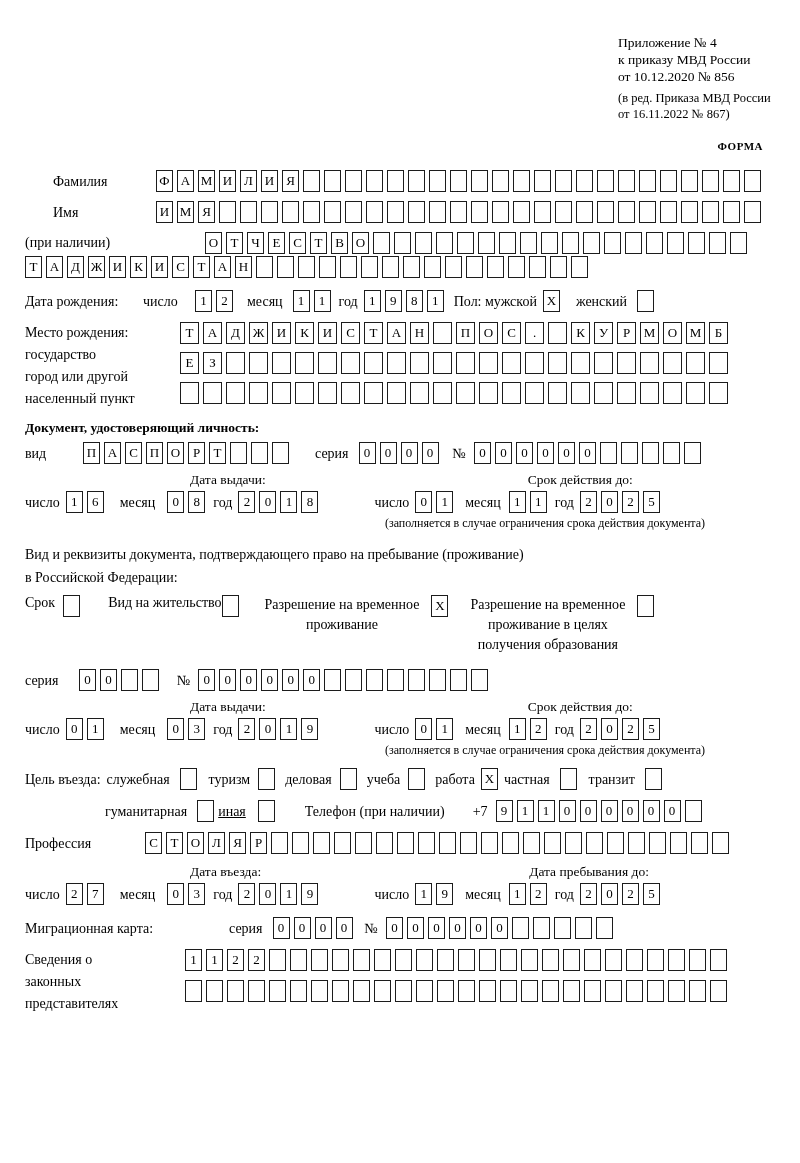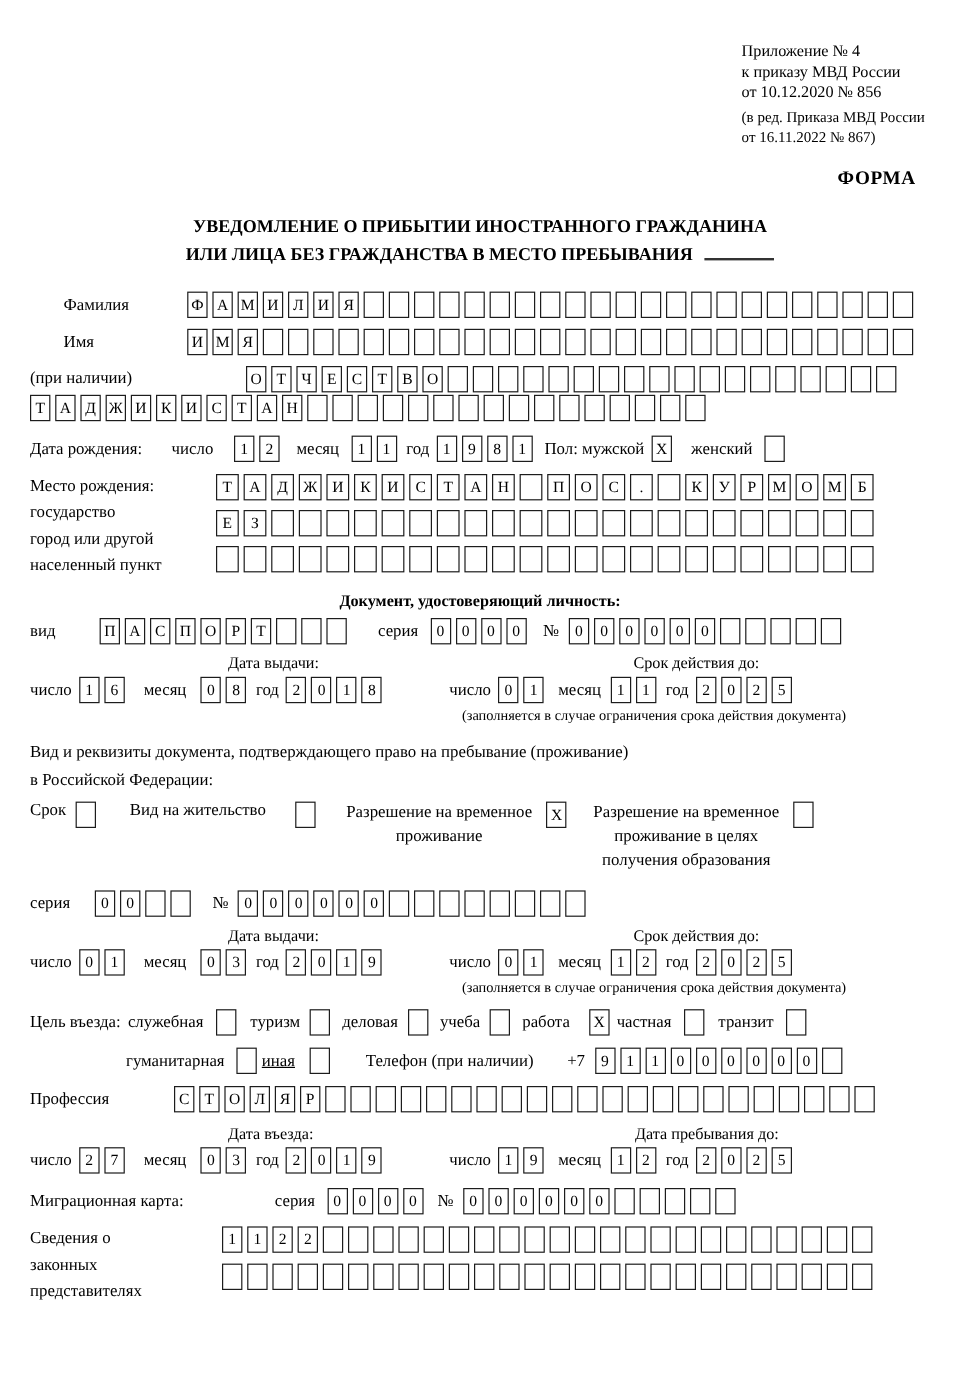--- a/index.html
+++ b/index.html
@@ -4,21 +4,21 @@
 <style>
   html,body{margin:0;padding:0;background:#ffffff;}
   .page{
     width:800px;height:1163px;box-sizing:border-box;
     padding:34px 25px 0 25px;
     font-family:"Liberation Serif","DejaVu Serif",serif;
     color:#000;background:#fff;overflow:hidden;font-size:14px;
   }
   .appendix{margin-left:593px;font-size:13.5px;line-height:17px;}
   .edition{margin-left:593px;font-size:12.5px;line-height:16px;margin-top:5px;}
-  .form-label{text-align:right;font-weight:bold;font-size:16px;margin-top:18px;padding-right:12px;letter-spacing:.5px;}
+  .form-label{text-align:right;font-weight:bold;font-size:11px;margin-top:18px;padding-right:12px;letter-spacing:.5px;}
   .title{text-align:center;font-weight:bold;font-size:15px;line-height:23px;margin-top:20px;}
   .title-underline{display:inline-block;width:58px;border-bottom:2px solid #333;height:14px;margin-left:10px;}
   .section-heading{font-weight:bold;font-size:14px;margin-top:24px;letter-spacing:.3px;}
   .row{display:flex;align-items:center;margin-top:9px;}
   .row-top{display:flex;align-items:flex-start;margin-top:9px;}
   .lbl{flex:none;line-height:21px;}
   .lblcol{flex:none;line-height:22px;}
   .cells{display:inline-flex;gap:4px;flex:none;}
   .cell{
     flex:none;width:15px;height:20px;border:1.5px solid #1c1c1c;
@@ -26,21 +26,21 @@
     font-size:13px;line-height:20px;background:#fff;
   }
   .cells-wide .cell{width:17px;}
   .stack{display:flex;flex-direction:column;gap:8px;}
   .lw103{width:103px;margin-left:28px;}
   .lw150{width:150px;}
   .lw155{width:155px;}
   .lw160{width:160px;}
   .lw120{width:120px;}
   .lw200{width:204px;}
-  .doc-heading{text-align:center;font-weight:bold;font-size:13.5px;margin-top:10px;}
+  .doc-heading{font-weight:bold;font-size:13.5px;margin-top:10px;}
   .two-col-head{display:flex;margin-top:8px;font-size:13.5px;}
   .note{margin-left:auto;width:460px;text-align:center;font-size:12px;margin-top:3px;}
   .opt{display:flex;align-items:flex-start;gap:8px;}
   .opt-lines{text-align:center;line-height:20px;}
   .intro{margin-top:12px;line-height:23px;}
 </style>
 </head>
 <body>
 
 <div class="page">
@@ -50,24 +50,20 @@
     <div>к приказу МВД России</div>
     <div>от 10.12.2020 № 856</div>
   </div>
   <div class="edition">
     <div>(в ред. Приказа МВД России</div>
     <div>от 16.11.2022 № 867)</div>
   </div>
 
   <div class="form-label">ФОРМА</div>
 
-  <div class="title">
-    <div>УВЕДОМЛЕНИЕ О ПРИБЫТИИ ИНОСТРАННОГО ГРАЖДАНИНА</div>
-    <div><span>ИЛИ ЛИЦА БЕЗ ГРАЖДАНСТВА В МЕСТО ПРЕБЫВАНИЯ</span><span class="title-underline"></span></div>
-  </div>
 
 
   <div class="row" style="margin-top:18px;">
     <span class="lbl lw103">Фамилия</span>
     <span class="cells">
         <span class="cell">Ф</span>
         <span class="cell">А</span>
         <span class="cell">М</span>
         <span class="cell">И</span>
         <span class="cell">Л</span>
@@ -399,21 +395,21 @@
   <div class="intro">
     <div>Вид и реквизиты документа, подтверждающего право на пребывание (проживание)</div>
     <div>в Российской Федерации:</div>
   </div>
 
   <div class="row-top" style="margin-top:6px;">
     <span class="opt">
       <span>Срок</span>
       <span class="cell"></span>
     </span>
-    <span class="opt" style="margin-left:28px;gap:24px;">
+    <span class="opt" style="margin-left:28px;gap:0;">
       <span>Вид на жительство</span>
       <span class="cell"></span>
     </span>
     <span class="opt" style="margin-left:26px;gap:12px;">
       <span class="opt-lines">
         <div>Разрешение на временное</div>
         <div>проживание</div>
       </span>
       <span class="cell">X</span>
     </span>
@@ -501,21 +497,21 @@
   <div class="row" style="margin-top:10px;">
     <span class="lbl">Цель въезда:</span>
     <span class="lbl" style="margin-left:6px;margin-right:10px;">служебная</span>
     <span class="cell"></span>
     <span class="lbl" style="margin-left:12px;margin-right:8px;">туризм</span>
     <span class="cell"></span>
     <span class="lbl" style="margin-left:10px;margin-right:8px;">деловая</span>
     <span class="cell"></span>
     <span class="lbl" style="margin-left:10px;margin-right:8px;">учеба</span>
     <span class="cell"></span>
-    <span class="lbl" style="margin-left:10px;margin-right:16px;">работа</span>
+    <span class="lbl" style="margin-left:10px;margin-right:6px;">работа</span>
     <span class="cell">X</span>
     <span class="lbl" style="margin-left:6px;margin-right:10px;">частная</span>
     <span class="cell"></span>
     <span class="lbl" style="margin-left:12px;margin-right:10px;">транзит</span>
     <span class="cell"></span>
   </div>
 
   <div class="row" style="margin-top:10px;">
     <span class="lbl" style="margin-left:80px;margin-right:10px;">гуманитарная</span>
     <span class="cell"></span>

